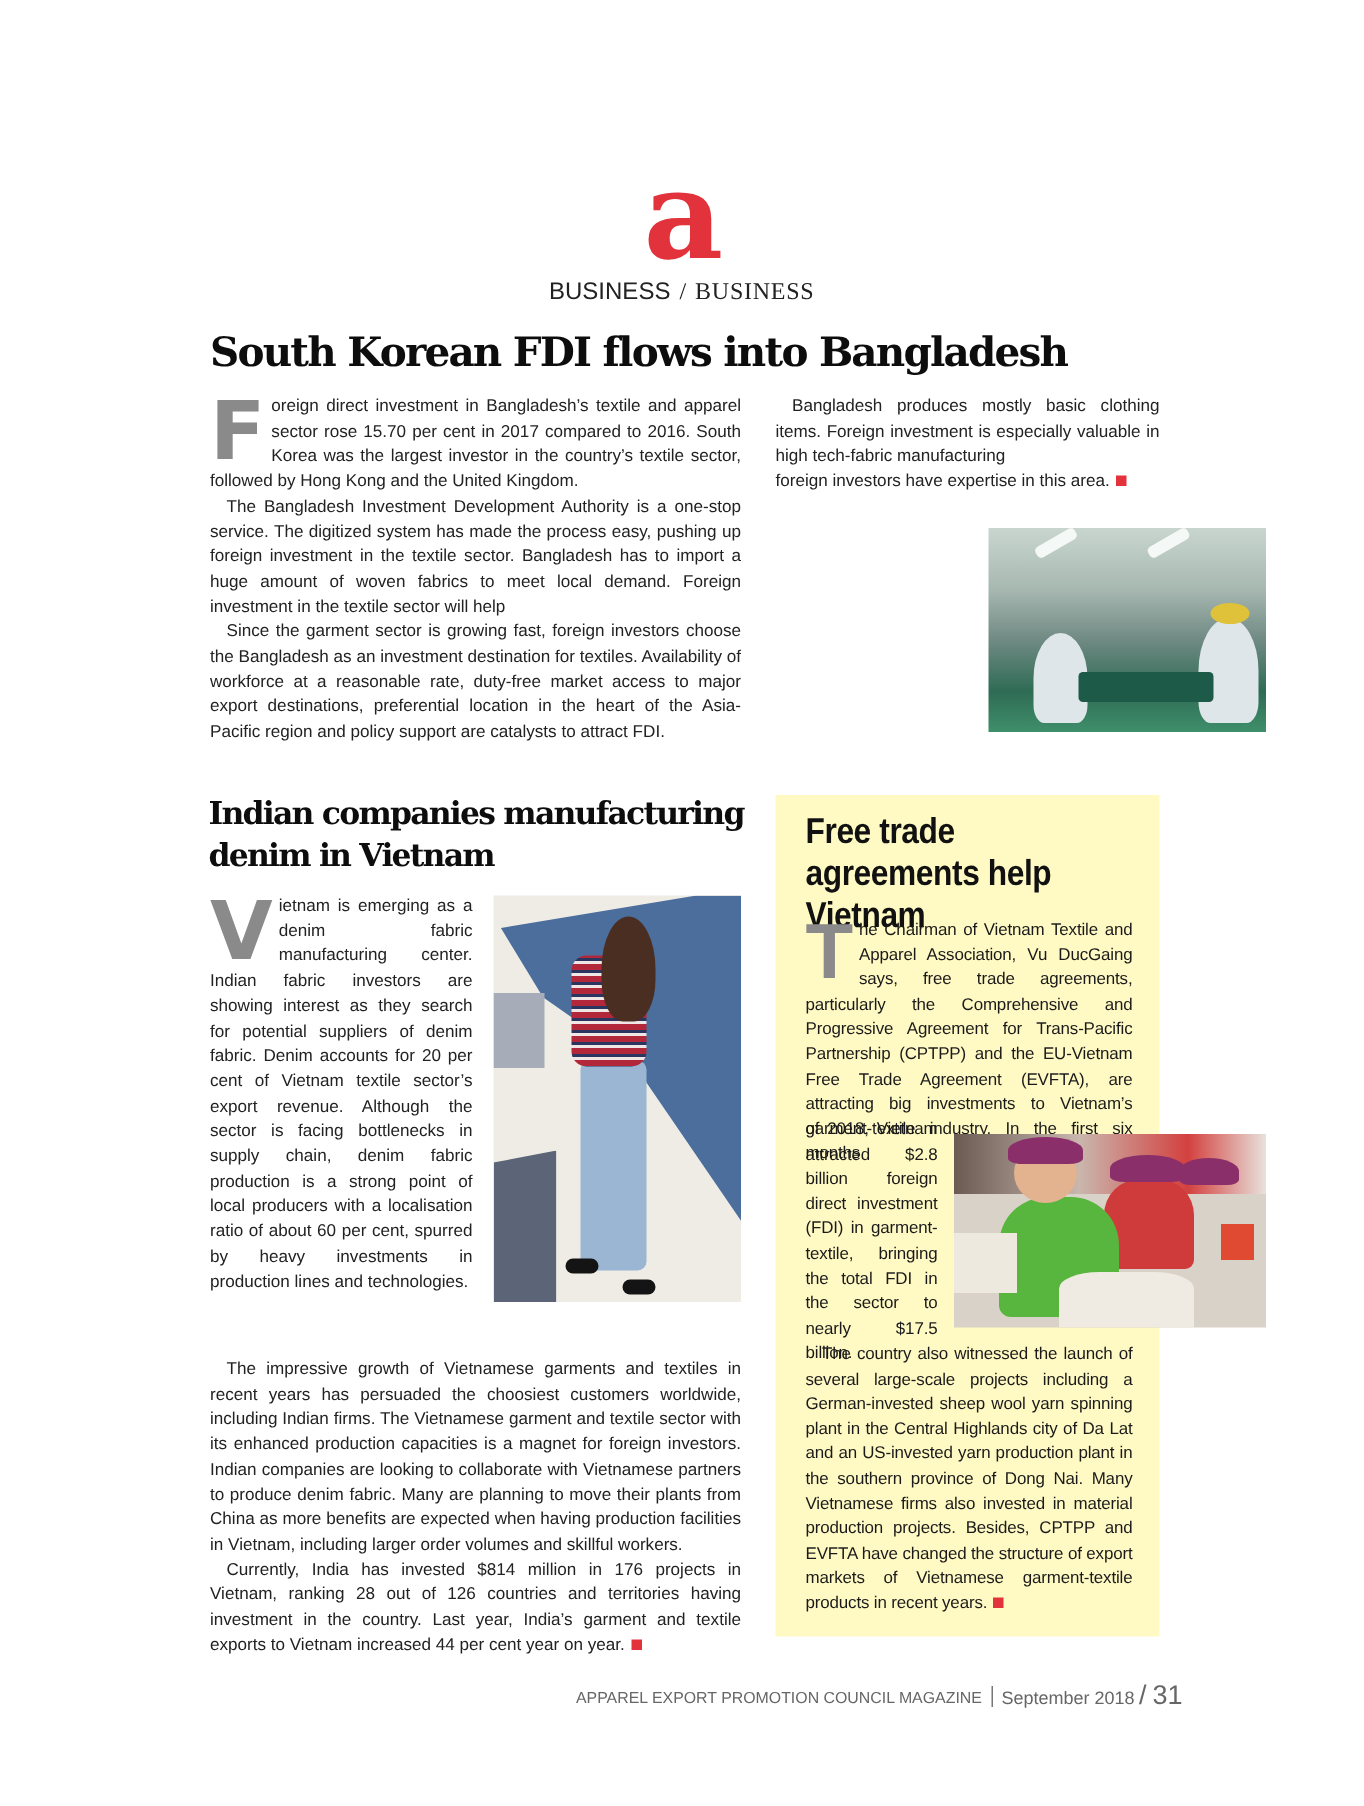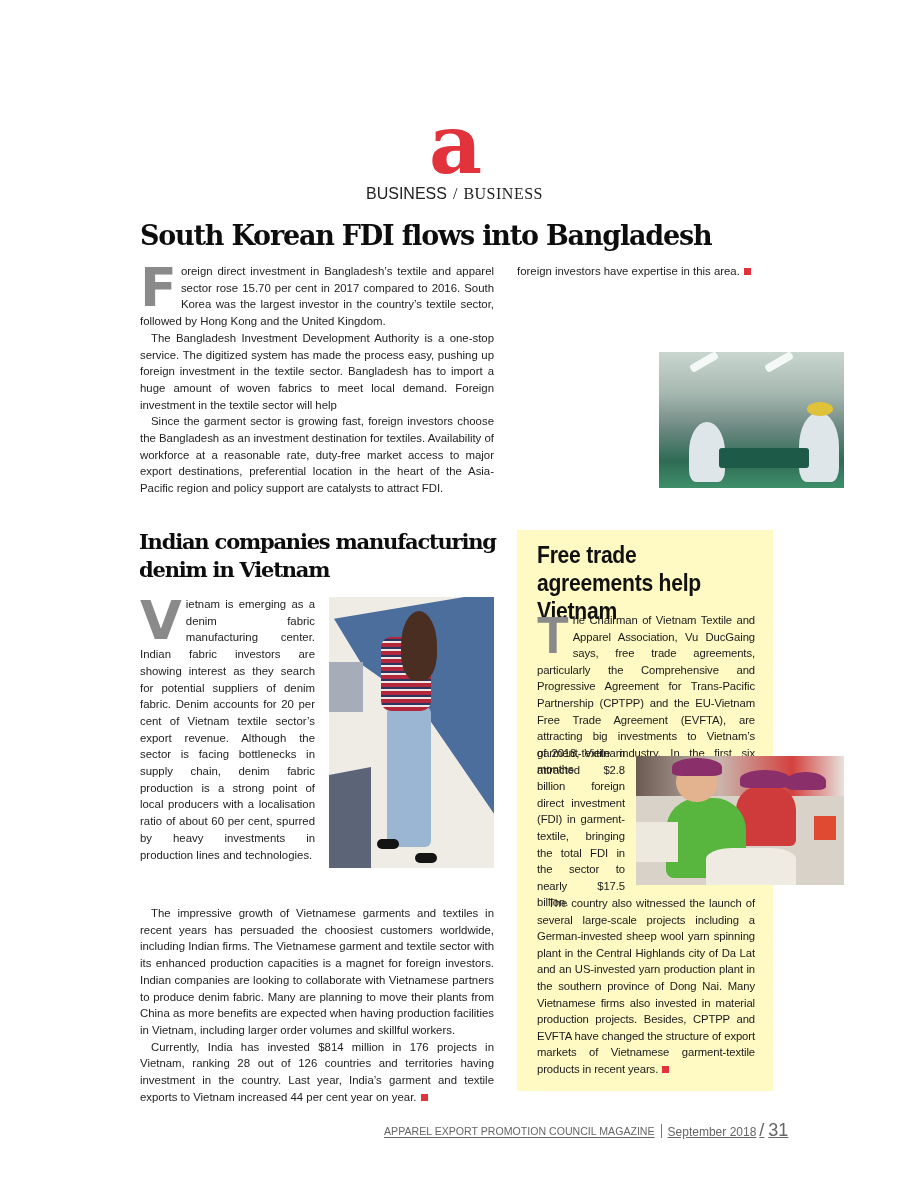--- a/index.html
+++ b/index.html
@@ -88,21 +88,21 @@
                          background: #e3b38f; border-radius: 50%; }
   .photo-sewing .hat { position: absolute; width: 50px; height: 18px; background: #8b2f6b; border-radius: 50% 50% 20% 20%; }
   .photo-sewing .woman2 { position: absolute; left: 100px; top: 30px; width: 60px; height: 60px;
                           background: #cf3b3b; border-radius: 40% 40% 10% 10%; }
   .photo-sewing .cloth { position: absolute; left: 70px; top: 92px; width: 90px; height: 37px;
                          background: #efeae2; border-radius: 30% 30% 0 0; }
   .photo-sewing .machine { position: absolute; left: 0px; top: 66px; width: 42px; height: 40px; background: #ede9df; }
   .photo-sewing .bucket { position: absolute; left: 178px; top: 60px; width: 22px; height: 24px; background: #e04a32; }
 
   
-  .footer { left: 384px; top: 1120px; font-family: "Liberation Sans", sans-serif; color: #666; text-decoration: underline; }
+  .footer { left: 384px; top: 1120px; font-family: "Liberation Sans", sans-serif; color: #666; }
   .footer .mag { font-size: 10.6px; letter-spacing: 0px; vertical-align: 1px; }
   .footer .bar { display: inline-block; width: 1px; height: 14px; background: #777; margin: 0 6px -2px 6px; }
   .footer .date { font-size: 12px; }
   .footer .slash { font-size: 18px; margin: 0 4px 0 3px; font-weight: 300; }
   .footer .page { font-size: 18px; }
 </style>
 </head>
 <body>
 
 <div class="abs logo-a">a</div>
@@ -112,20 +112,21 @@
 
 <div class="abs h-serif headline-1">South Korean FDI flows into Bangladesh</div>
 
 <div class="abs body-text col-1a">
   <p class="first"><span class="dropcap">F</span><span>oreign direct investment in Bangladesh’s textile and apparel sector rose 15.70 per cent in 2017 compared to 2016. South Korea was the largest investor in the country’s textile sector, followed by Hong Kong and the United Kingdom.</span></p>
   <p>The Bangladesh Investment Development Authority is a one-stop service. The digitized system has made the process easy, pushing up foreign investment in the textile sector. Bangladesh has to import a huge amount of woven fabrics to meet local demand. Foreign investment in the textile sector will help</p>
   <p>Since the garment sector is growing fast, foreign investors choose the Bangladesh as an investment destination for textiles. Availability of workforce at a reasonable rate, duty-free market access to major export destinations, preferential location in the heart of the Asia-Pacific region and policy support are catalysts to attract FDI.</p>
 </div>
 
 <div class="abs body-text col-1b">
+  <p>Bangladesh produces mostly basic clothing items. Foreign investment is especially valuable in high tech-fabric manufacturing</p>
   <p class="first"><span>foreign investors have expertise in this area.</span><span class="end-mark"></span></p>
 </div>
 
 <div class="photo photo-factory">
   <div class="light" style="left:30px;"></div>
   <div class="light" style="left:105px;"></div>
   <div class="worker" style="left:30px; top:70px; width:36px; height:60px;"></div>
   <div class="worker" style="left:140px; top:60px; width:40px; height:70px;"></div>
   <div class="cap" style="left:148px; top:50px; width:26px; height:14px;"></div>
   <div class="table"></div>

